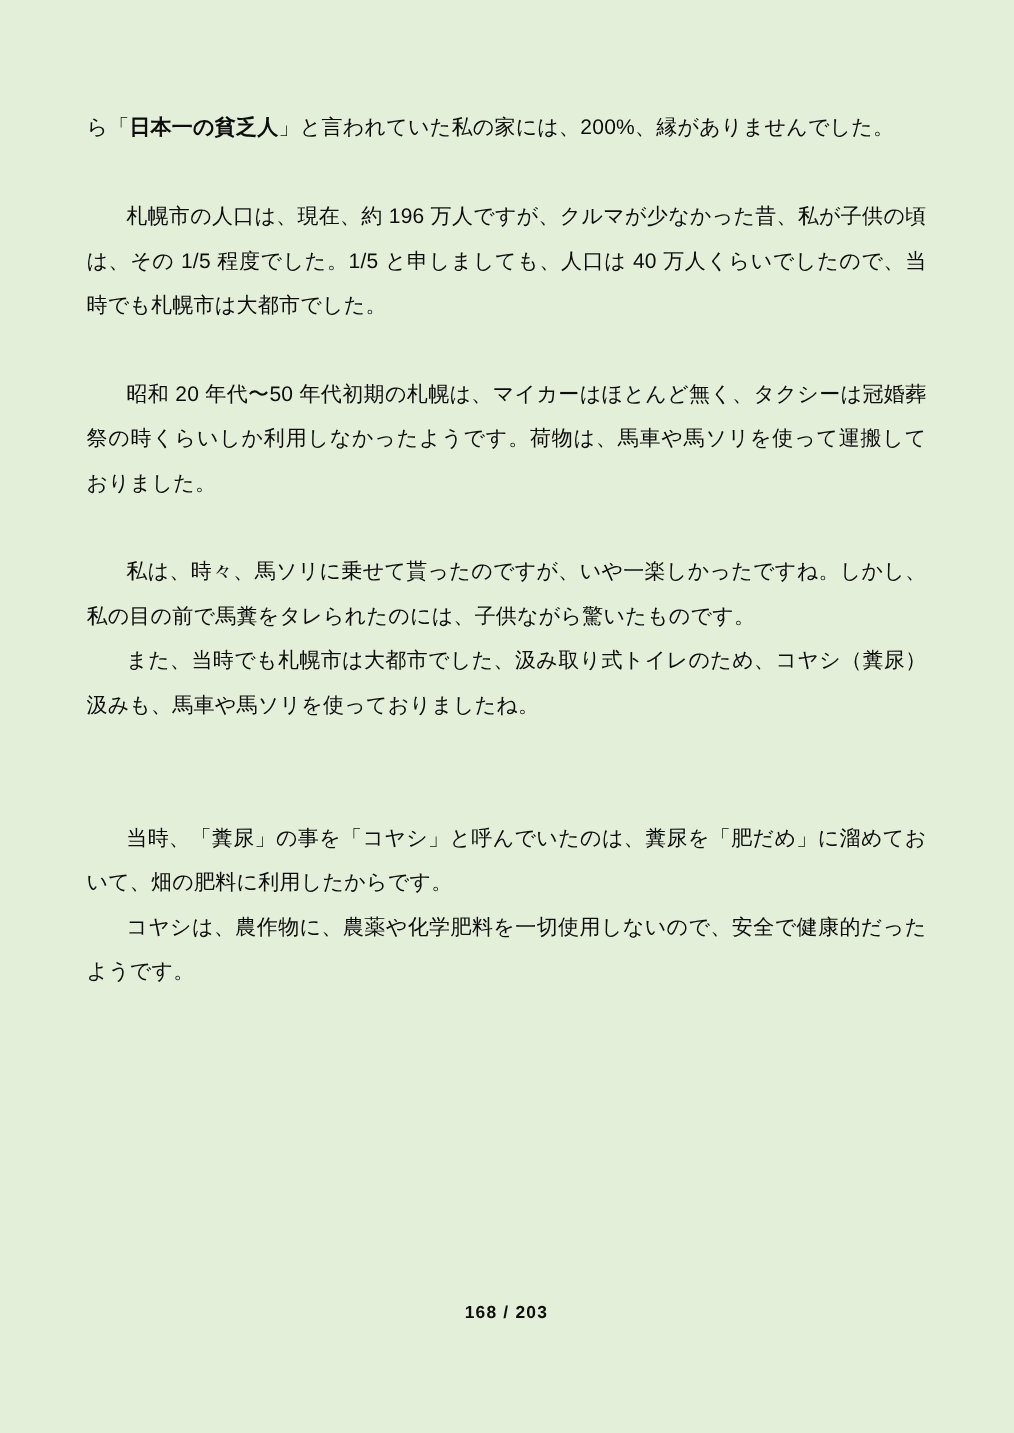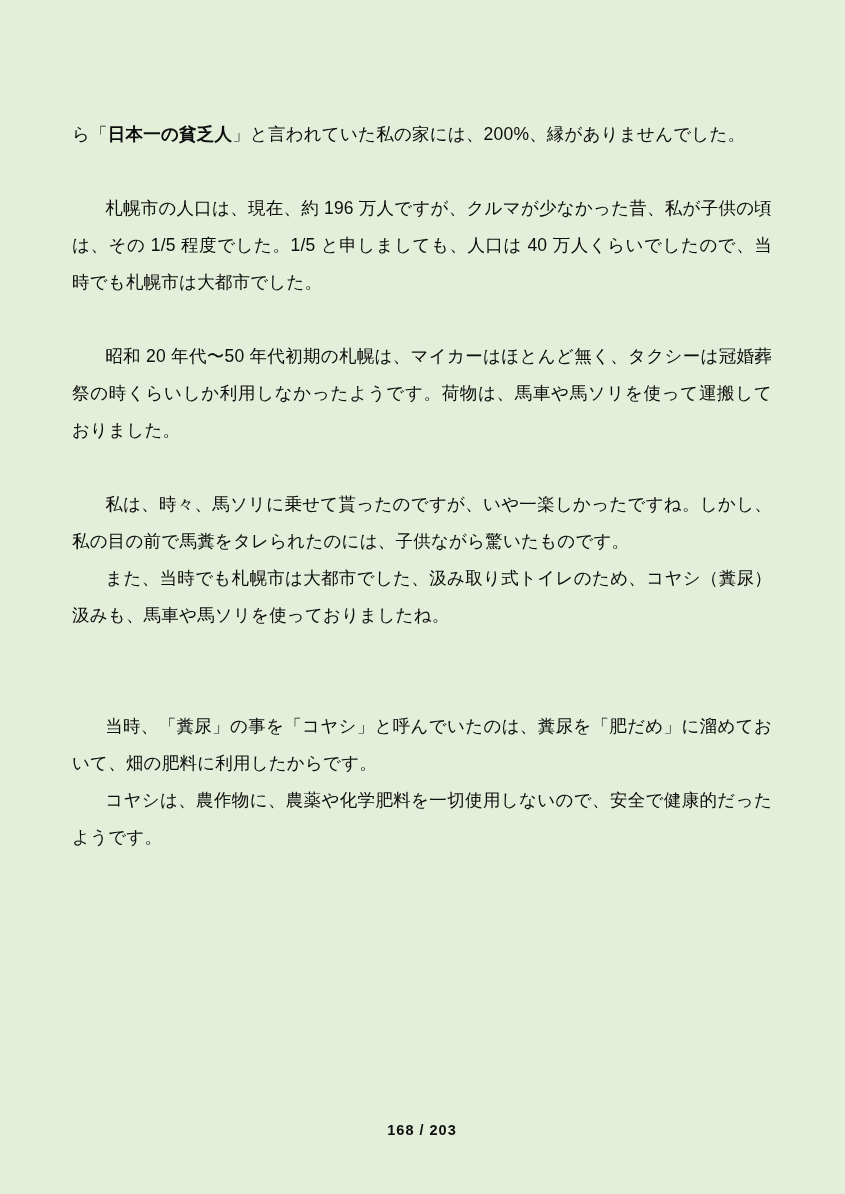--- a/index.html
+++ b/index.html
@@ -11,21 +11,21 @@
     height: 1194px;
     background: #e4efda;
     font-family: "Liberation Sans", sans-serif;
     color: #0d0d0d;
   }
   .page {
     position: relative;
     width: 844px;
     height: 1194px;
     box-sizing: border-box;
-    padding: 116px 72px 0 72px;
+    padding: 88px 72px 0 72px;
     background: #e4efda;
   }
   .content {
     width: 700px;
   }
   p {
     margin: 0;
     font-size: 17.5px;
     line-height: 37px;
     letter-spacing: 0.2px;
@@ -44,21 +44,20 @@
   .footer {
     position: absolute;
     left: 0;
     right: 0;
     top: 1086px;
     text-align: center;
     font-size: 14.5px;
     font-weight: bold;
     letter-spacing: 1px;
     color: #0d0d0d;
-    margin-top: 36px;
   }
 </style>
 </head>
 <body>
 
 <div class="page">
   <div class="content">
 
     <p class="para">
       <span>ら「</span><span class="bold">日本一の貧乏人</span><span>」と言われていた私の家には、200%、縁がありませんでした。</span>

